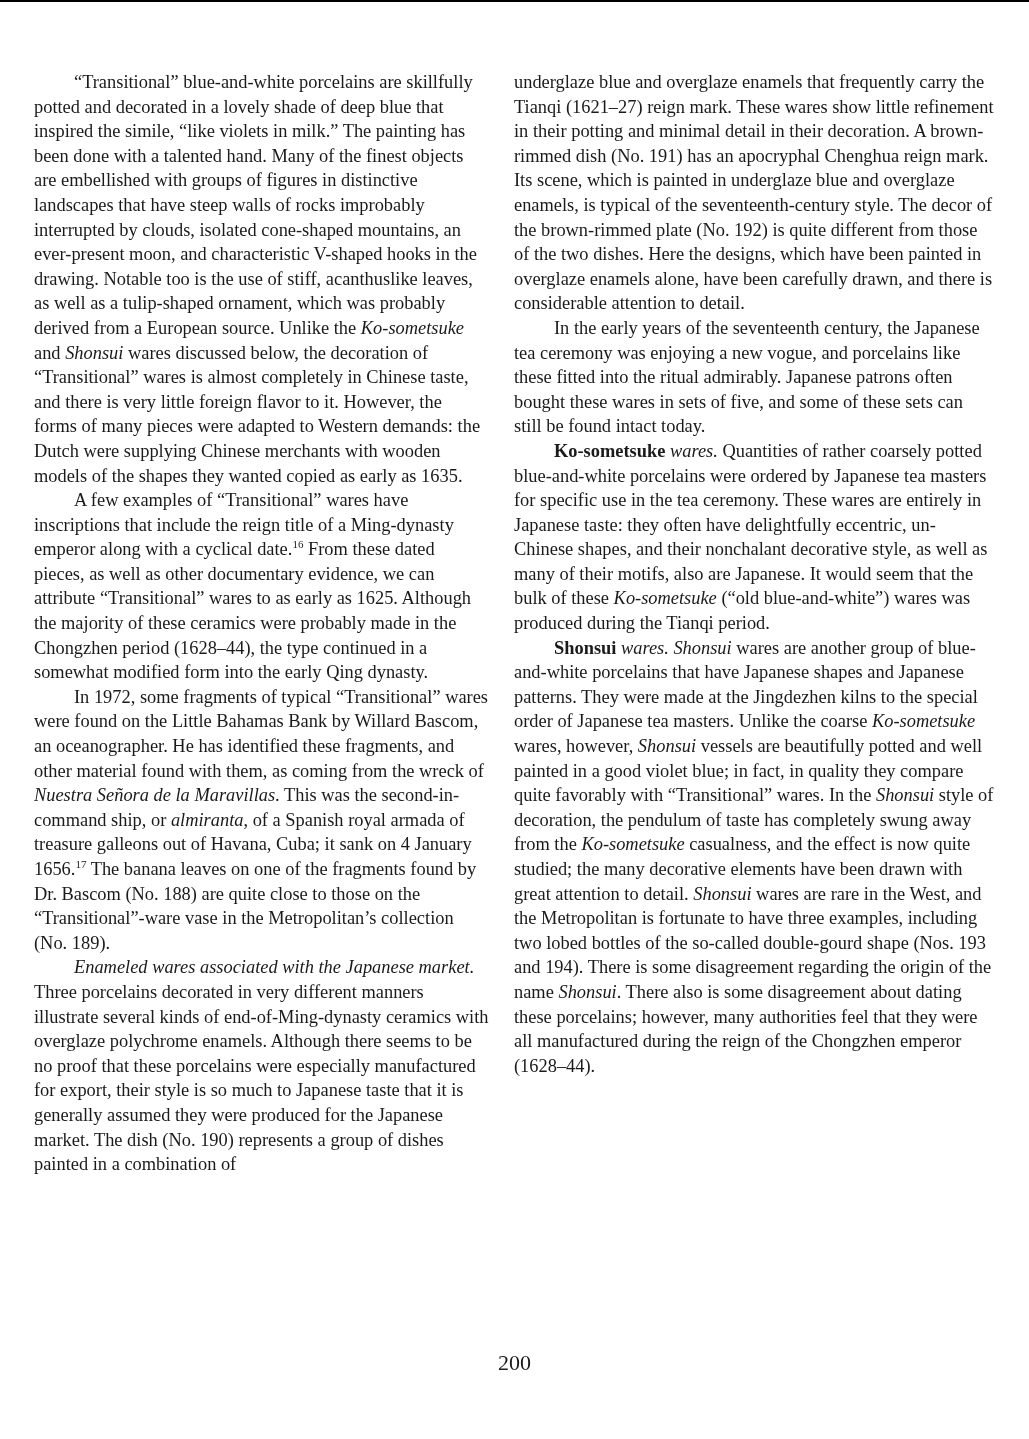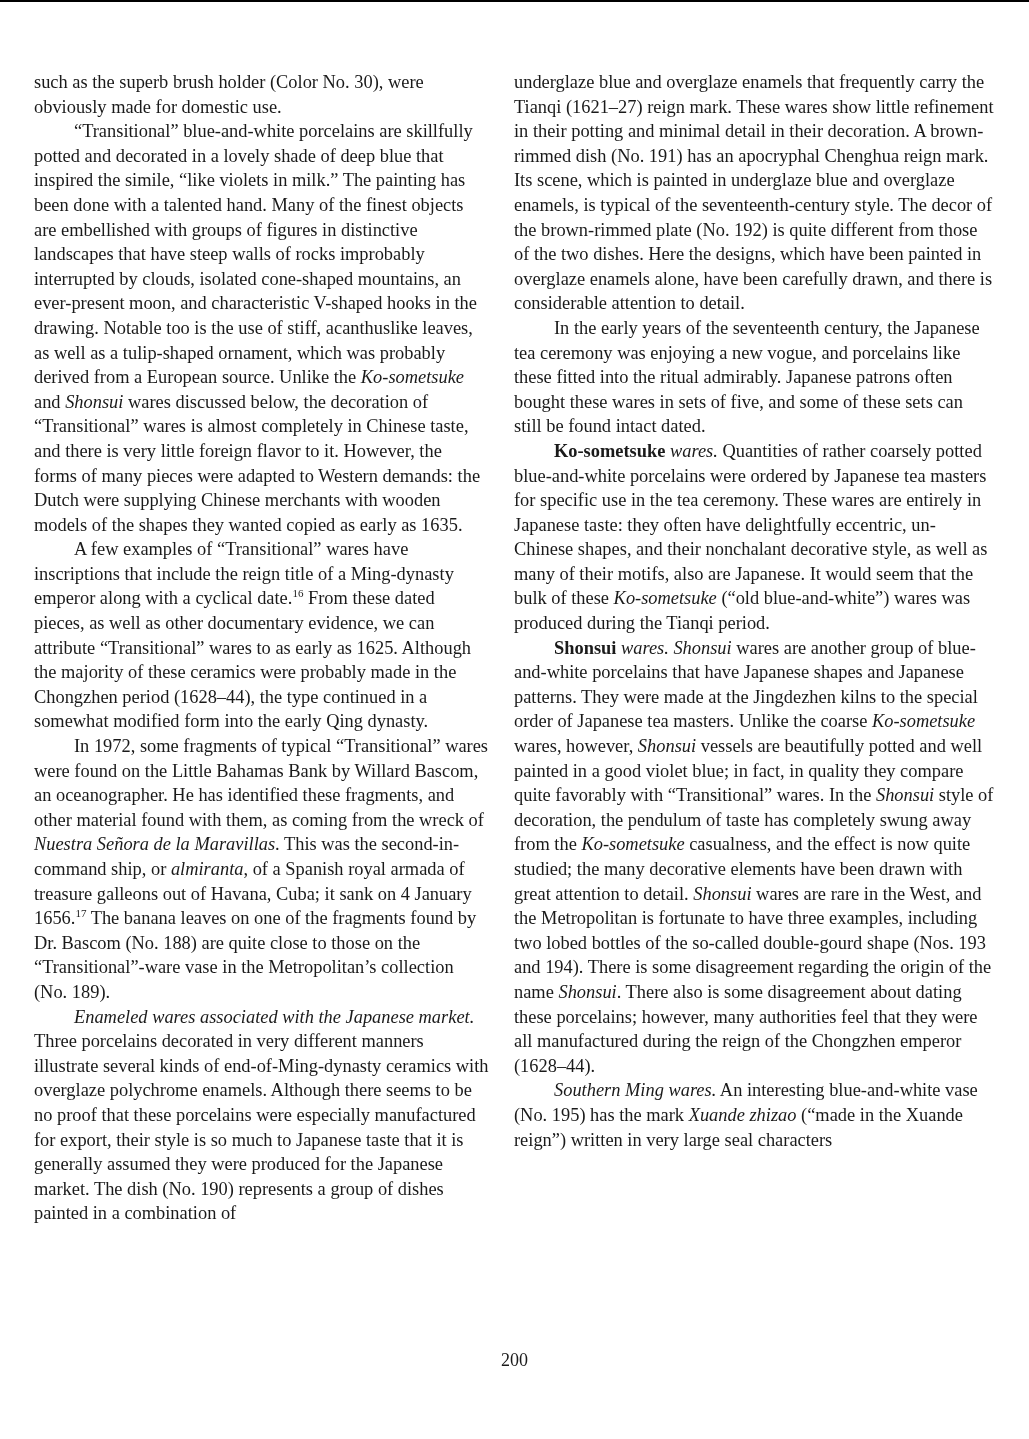--- a/index.html
+++ b/index.html
@@ -14,48 +14,46 @@
   .col-left { left: 0; width: 455px; }
   .col-right { left: 480px; width: 480px; }
   p { margin: 0; }
   p.indent { text-indent: 40px; }
   .it { font-style: italic; }
   .bi { font-style: italic; font-weight: normal; }
   .b { font-weight: bold; }
   sup { font-size: 11px; line-height: 0; vertical-align: 7px; margin-top: 44px; }
   .folio {
     position: absolute; top: 1350px; left: 0; width: 1029px; text-align: center;
-    font-family: "Liberation Serif", "DejaVu Serif", serif; font-size: 18px; color: #1a1a1a;
+    font-family: "Liberation Serif", "DejaVu Serif", serif; font-size: 22px; color: #1a1a1a;
   }
 </style>
 </head>
 <body>
 
 <div class="top-rule"></div>
 
 <div class="page">
 
   <div class="col col-left">
-    <p><span>such as the superb brush holder (Color No. 30), were obviously made for domestic use.</span></p>
 
     <p class="indent"><span>“Transitional” blue-and-white porcelains are skillfully potted and decorated in a lovely shade of deep blue that inspired the simile, “like violets in milk.” The painting has been done with a talented hand. Many of the finest objects are embellished with groups of figures in distinctive landscapes that have steep walls of rocks improbably interrupted by clouds, isolated cone-shaped mountains, an ever-present moon, and characteristic V-shaped hooks in the drawing. Notable too is the use of stiff, acanthuslike leaves, as well as a tulip-shaped ornament, which was probably derived from a European source. Unlike the </span><span class="it">Ko-sometsuke</span><span> and </span><span class="it">Shonsui</span><span> wares discussed below, the decoration of “Transitional” wares is almost completely in Chinese taste, and there is very little foreign flavor to it. However, the forms of many pieces were adapted to Western demands: the Dutch were supplying Chinese merchants with wooden models of the shapes they wanted copied as early as 1635.</span></p>
 
     <p class="indent"><span>A few examples of “Transitional” wares have inscriptions that include the reign title of a Ming-dynasty emperor along with a cyclical date.</span><sup>16</sup><span> From these dated pieces, as well as other documentary evidence, we can attribute “Transitional” wares to as early as 1625. Although the majority of these ceramics were probably made in the Chongzhen period (1628–44), the type continued in a somewhat modified form into the early Qing dynasty.</span></p>
 
     <p class="indent"><span>In 1972, some fragments of typical “Transitional” wares were found on the Little Bahamas Bank by Willard Bascom, an oceanographer. He has identified these fragments, and other material found with them, as coming from the wreck of </span><span class="it">Nuestra Señora de la Maravillas</span><span>. This was the second-in-command ship, or </span><span class="it">almiranta</span><span>, of a Spanish royal armada of treasure galleons out of Havana, Cuba; it sank on 4 January 1656.</span><sup>17</sup><span> The banana leaves on one of the fragments found by Dr. Bascom (No. 188) are quite close to those on the “Transitional”-ware vase in the Metropolitan’s collection (No. 189).</span></p>
 
     <p class="indent"><span class="bi">Enameled wares associated with the Japanese market.</span><span> Three porcelains decorated in very different manners illustrate several kinds of end-of-Ming-dynasty ceramics with overglaze polychrome enamels. Although there seems to be no proof that these porcelains were especially manufactured for export, their style is so much to Japanese taste that it is generally assumed they were produced for the Japanese market. The dish (No. 190) represents a group of dishes painted in a combination of</span></p>
   </div>
 
   <div class="col col-right">
     <p><span>underglaze blue and overglaze enamels that frequently carry the Tianqi (1621–27) reign mark. These wares show little refinement in their potting and minimal detail in their decoration. A brown-rimmed dish (No. 191) has an apocryphal Chenghua reign mark. Its scene, which is painted in underglaze blue and overglaze enamels, is typical of the seventeenth-century style. The decor of the brown-rimmed plate (No. 192) is quite different from those of the two dishes. Here the designs, which have been painted in overglaze enamels alone, have been carefully drawn, and there is considerable attention to detail.</span></p>
 
-    <p class="indent"><span>In the early years of the seventeenth century, the Japanese tea ceremony was enjoying a new vogue, and porcelains like these fitted into the ritual admirably. Japanese patrons often bought these wares in sets of five, and some of these sets can still be found intact dated.</span></p>
+    <p class="indent"><span>In the early years of the seventeenth century, the Japanese tea ceremony was enjoying a new vogue, and porcelains like these fitted into the ritual admirably. Japanese patrons often bought these wares in sets of five, and some of these sets can still be found intact today.</span></p>
 
     <p class="indent"><span class="b">Ko-sometsuke</span><span class="bi"> wares.</span><span> Quantities of rather coarsely potted blue-and-white porcelains were ordered by Japanese tea masters for specific use in the tea ceremony. These wares are entirely in Japanese taste: they often have delightfully eccentric, un-Chinese shapes, and their nonchalant decorative style, as well as many of their motifs, also are Japanese. It would seem that the bulk of these </span><span class="it">Ko-sometsuke</span><span> (“old blue-and-white”) wares was produced during the Tianqi period.</span></p>
 
     <p class="indent"><span class="b">Shonsui</span><span class="bi"> wares.</span><span class="it"> Shonsui</span><span> wares are another group of blue-and-white porcelains that have Japanese shapes and Japanese patterns. They were made at the Jingdezhen kilns to the special order of Japanese tea masters. Unlike the coarse </span><span class="it">Ko-sometsuke</span><span> wares, however, </span><span class="it">Shonsui</span><span> vessels are beautifully potted and well painted in a good violet blue; in fact, in quality they compare quite favorably with “Transitional” wares. In the </span><span class="it">Shonsui</span><span> style of decoration, the pendulum of taste has completely swung away from the </span><span class="it">Ko-sometsuke</span><span> casualness, and the effect is now quite studied; the many decorative elements have been drawn with great attention to detail. </span><span class="it">Shonsui</span><span> wares are rare in the West, and the Metropolitan is fortunate to have three examples, including two lobed bottles of the so-called double-gourd shape (Nos. 193 and 194). There is some disagreement regarding the origin of the name </span><span class="it">Shonsui</span><span>. There also is some disagreement about dating these porcelains; however, many authorities feel that they were all manufactured during the reign of the Chongzhen emperor (1628–44).</span></p>
 
-    <p class="indent"><span class="bi">Southern Ming wares.</span><span> An interesting blue-and-white vase (No. 195) has the mark </span><span class="it">Xuande zhizao</span><span> (“made in the Xuande reign”) written in very large seal characters</span></p>
   </div>
 </div>
 
 <div class="folio">200</div>
 
 </body></html>

